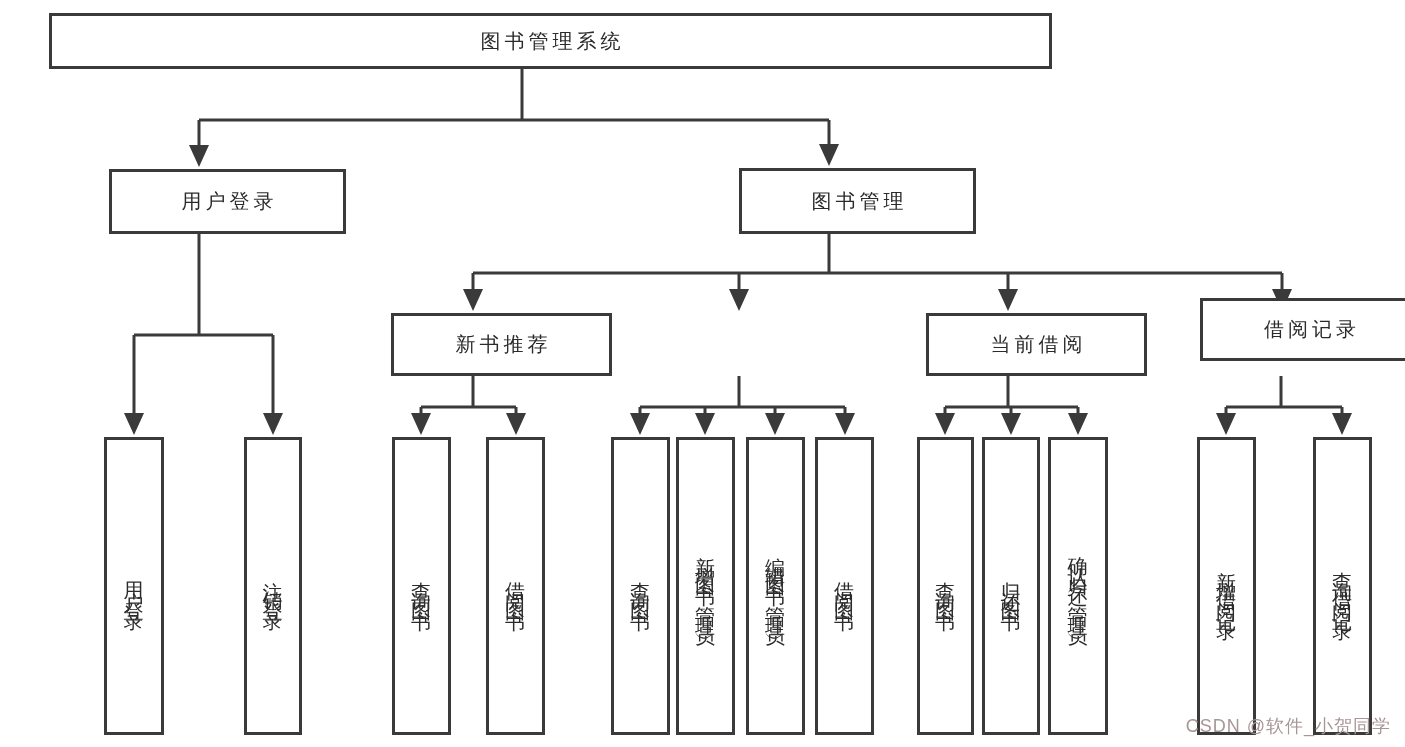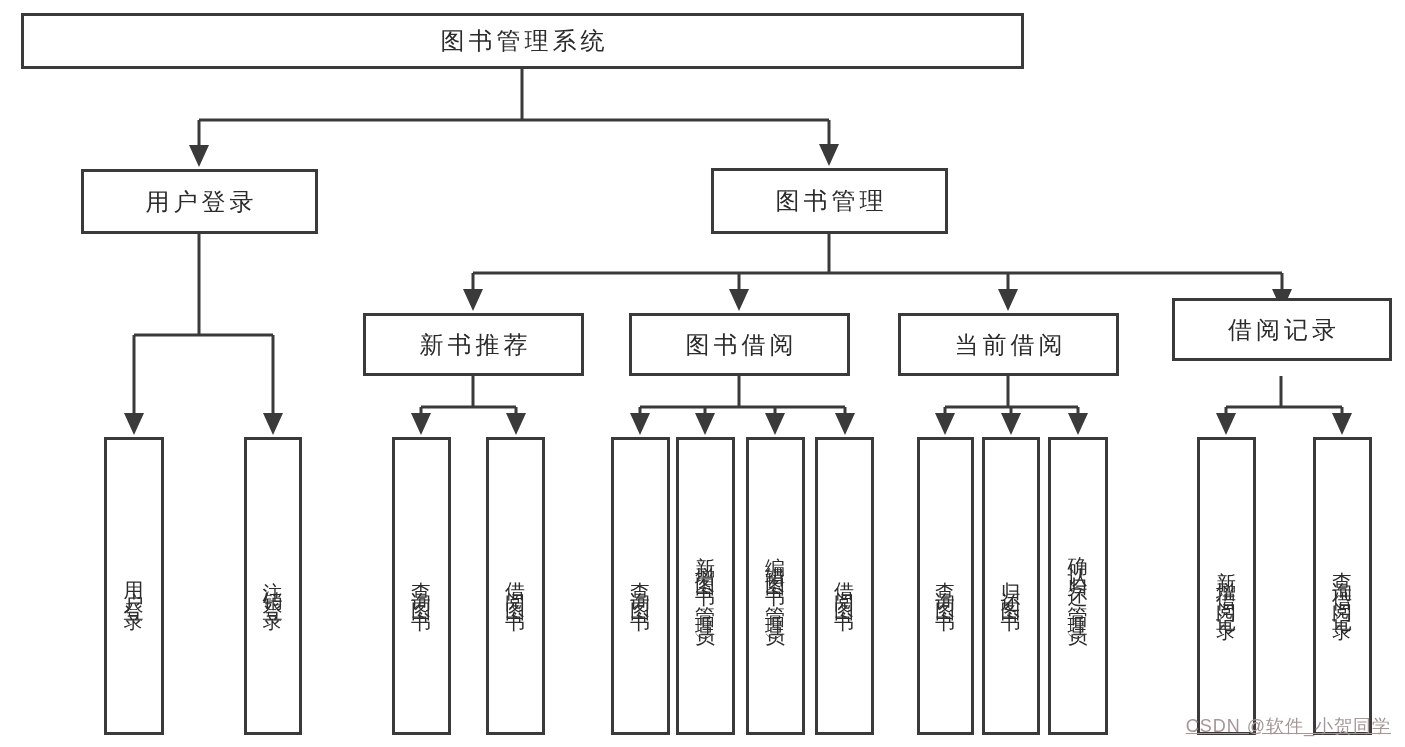--- a/index.html
+++ b/index.html
@@ -20,41 +20,41 @@
   .node {
     position: absolute;
     box-sizing: border-box;
     border: 3px solid #3a3a3a;
     background: #ffffff;
     display: flex;
     align-items: center;
     justify-content: center;
   }
   .hnode {
-    font-size: 24px;
+    font-size: 20px;
     letter-spacing: 4px;
     text-indent: 4px;
     white-space: nowrap;
+    margin-left: 28px;
   }
   .vnode {
     writing-mode: vertical-rl;
     text-orientation: mixed;
     font-size: 20px;
     letter-spacing: 10px;
     line-height: 1;
   }
   .watermark {
     position: absolute;
     right: 14px;
     top: 714px;
     font-size: 18px;
     letter-spacing: 1px;
     color: #a89595;
     white-space: nowrap;
-    text-decoration: underline;
   }
 </style>
 </head>
 <body>
 
 <div class="canvas">
 
   <svg class="connectors" width="1405" height="747" viewBox="0 0 1405 747">
     <g stroke="#3a3a3a" stroke-width="3" fill="none">
 
@@ -94,21 +94,20 @@
       <polygon points="1342,435 1332,413 1352,413"></polygon>
     </g>
   </svg>
 
   <div class="node hnode" style="left:21px; top:13px; width:1003px; height:56px;">图书管理系统</div>
 
   <div class="node hnode" style="left:81px; top:169px; width:237px; height:65px;">用户登录</div>
   <div class="node hnode" style="left:363px; top:313px; width:221px; height:63px;">新书推荐</div>
 
   <div class="node hnode" style="left:711px; top:168px; width:237px; height:66px;">图书管理</div>
-  <div class="node hnode" style="left:629px; top:313px; width:221px; height:63px;">图书借阅</div>
   <div class="node hnode" style="left:898px; top:313px; width:221px; height:63px;">当前借阅</div>
   <div class="node hnode" style="left:1172px; top:298px; width:220px; height:63px;">借阅记录</div>
 
   <div class="node vnode" style="left:104px; top:437px; width:60px; height:298px;">用户登录</div>
   <div class="node vnode" style="left:244px; top:437px; width:58px; height:298px;">注销登录</div>
 
   <div class="node vnode" style="left:392px; top:437px; width:59px; height:298px;">查询图书</div>
   <div class="node vnode" style="left:486px; top:437px; width:59px; height:298px;">借阅图书</div>
 
   <div class="node vnode" style="left:611px; top:437px; width:59px; height:298px;">查询图书</div>

